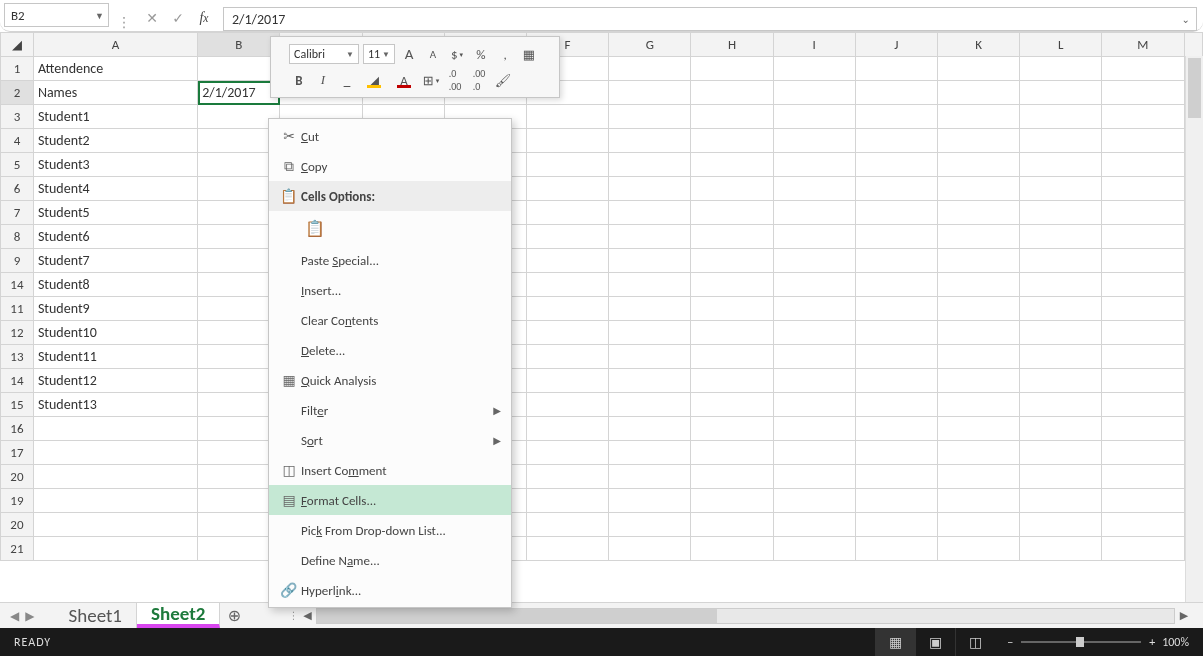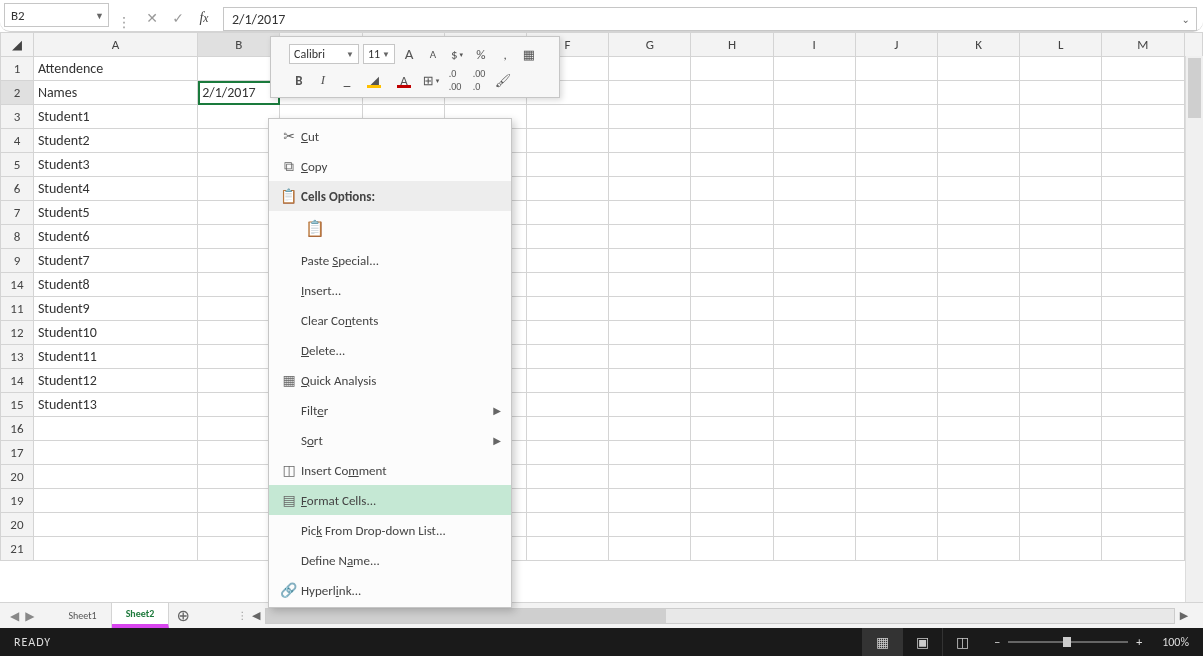--- a/index.html
+++ b/index.html
@@ -57,39 +57,39 @@
   .cm-label { flex: 1; }
   .cm-arrow { font-size: 10px; color: #666; }
   .cm-paste-icon-row { padding-left: 32px; height: 34px; display: flex; align-items: center; }
   .cm-paste-icon { width: 28px; height: 28px; border: 1px solid transparent; display: flex; align-items: center; justify-content: center; font-size: 16px; }
   .u { text-decoration: underline; }
 
   
   .sheet-bar { position: absolute; bottom: 28px; left: 0; right: 0; height: 26px; background: #f3f3f3; border-top: 1px solid #d4d4d4; display: flex; align-items: center; }
   .sheet-nav { display: flex; gap: 6px; padding: 0 10px; color: #888; font-size: 12px; }
   .sheet-tabs { display: flex; height: 100%; margin-left: 10px; }
-  .sheet-tab { padding: 0 14px; display: flex; align-items: center; font-size: 10px; color: #555; border-right: 1px solid #d4d4d4; background: #f3f3f3; }
+  .sheet-tab { padding: 0 14px; display: flex; align-items: center; font-size: 19px; color: #555; border-right: 1px solid #d4d4d4; background: #f3f3f3; }
   .sheet-tab.active { background: #fff; color: #1e7a3c; font-weight: bold; border-bottom: 4px solid #d946ef; }
   .sheet-add { width: 28px; display: flex; align-items: center; justify-content: center; color: #666; font-size: 16px; }
   .hscroll { flex: 1; margin: 0 10px 0 40px; display: flex; align-items: center; }
   .hscroll .gutter { width: 10px; color: #999; font-size: 10px; }
   .hscroll .track { flex: 1; height: 16px; background: #e8e8e8; border: 1px solid #ccc; position: relative; }
   .hscroll .thumb { position: absolute; left: 0; top: 0; bottom: 0; width: 400px; background: #cfcfcf; }
   .hscroll .arrow { width: 18px; text-align: center; color: #666; font-size: 11px; }
 
   
   .status-bar { position: absolute; bottom: 0; left: 0; right: 0; height: 28px; background: #1a1a1a; color: #ddd; display: flex; align-items: center; font-size: 12px; }
   .status-left { padding-left: 14px; letter-spacing: 1px; }
   .status-right { margin-left: auto; display: flex; align-items: center; gap: 0; padding-right: 14px; }
   .view-btn { width: 40px; height: 28px; display: flex; align-items: center; justify-content: center; border-left: 1px solid #333; color: #ccc; font-size: 14px; }
   .view-btn.active { background: #333; }
   .zoom { display: flex; align-items: center; gap: 8px; margin-left: 12px; }
   .zoom .track { width: 120px; height: 2px; background: #666; position: relative; }
   .zoom .thumb { position: absolute; left: 55px; top: -4px; width: 8px; height: 10px; background: #ccc; }
-  .zoom-pct { margin-left: 20px; }
+  .zoom-pct { margin-left: 7px; }
 </style>
 </head>
 <body>
 
 <div class="formula-bar">
   <div class="name-box">
     <span>B2</span>
     <span class="dd">▼</span>
   </div>
   <div class="fbsep">⋮</div>

